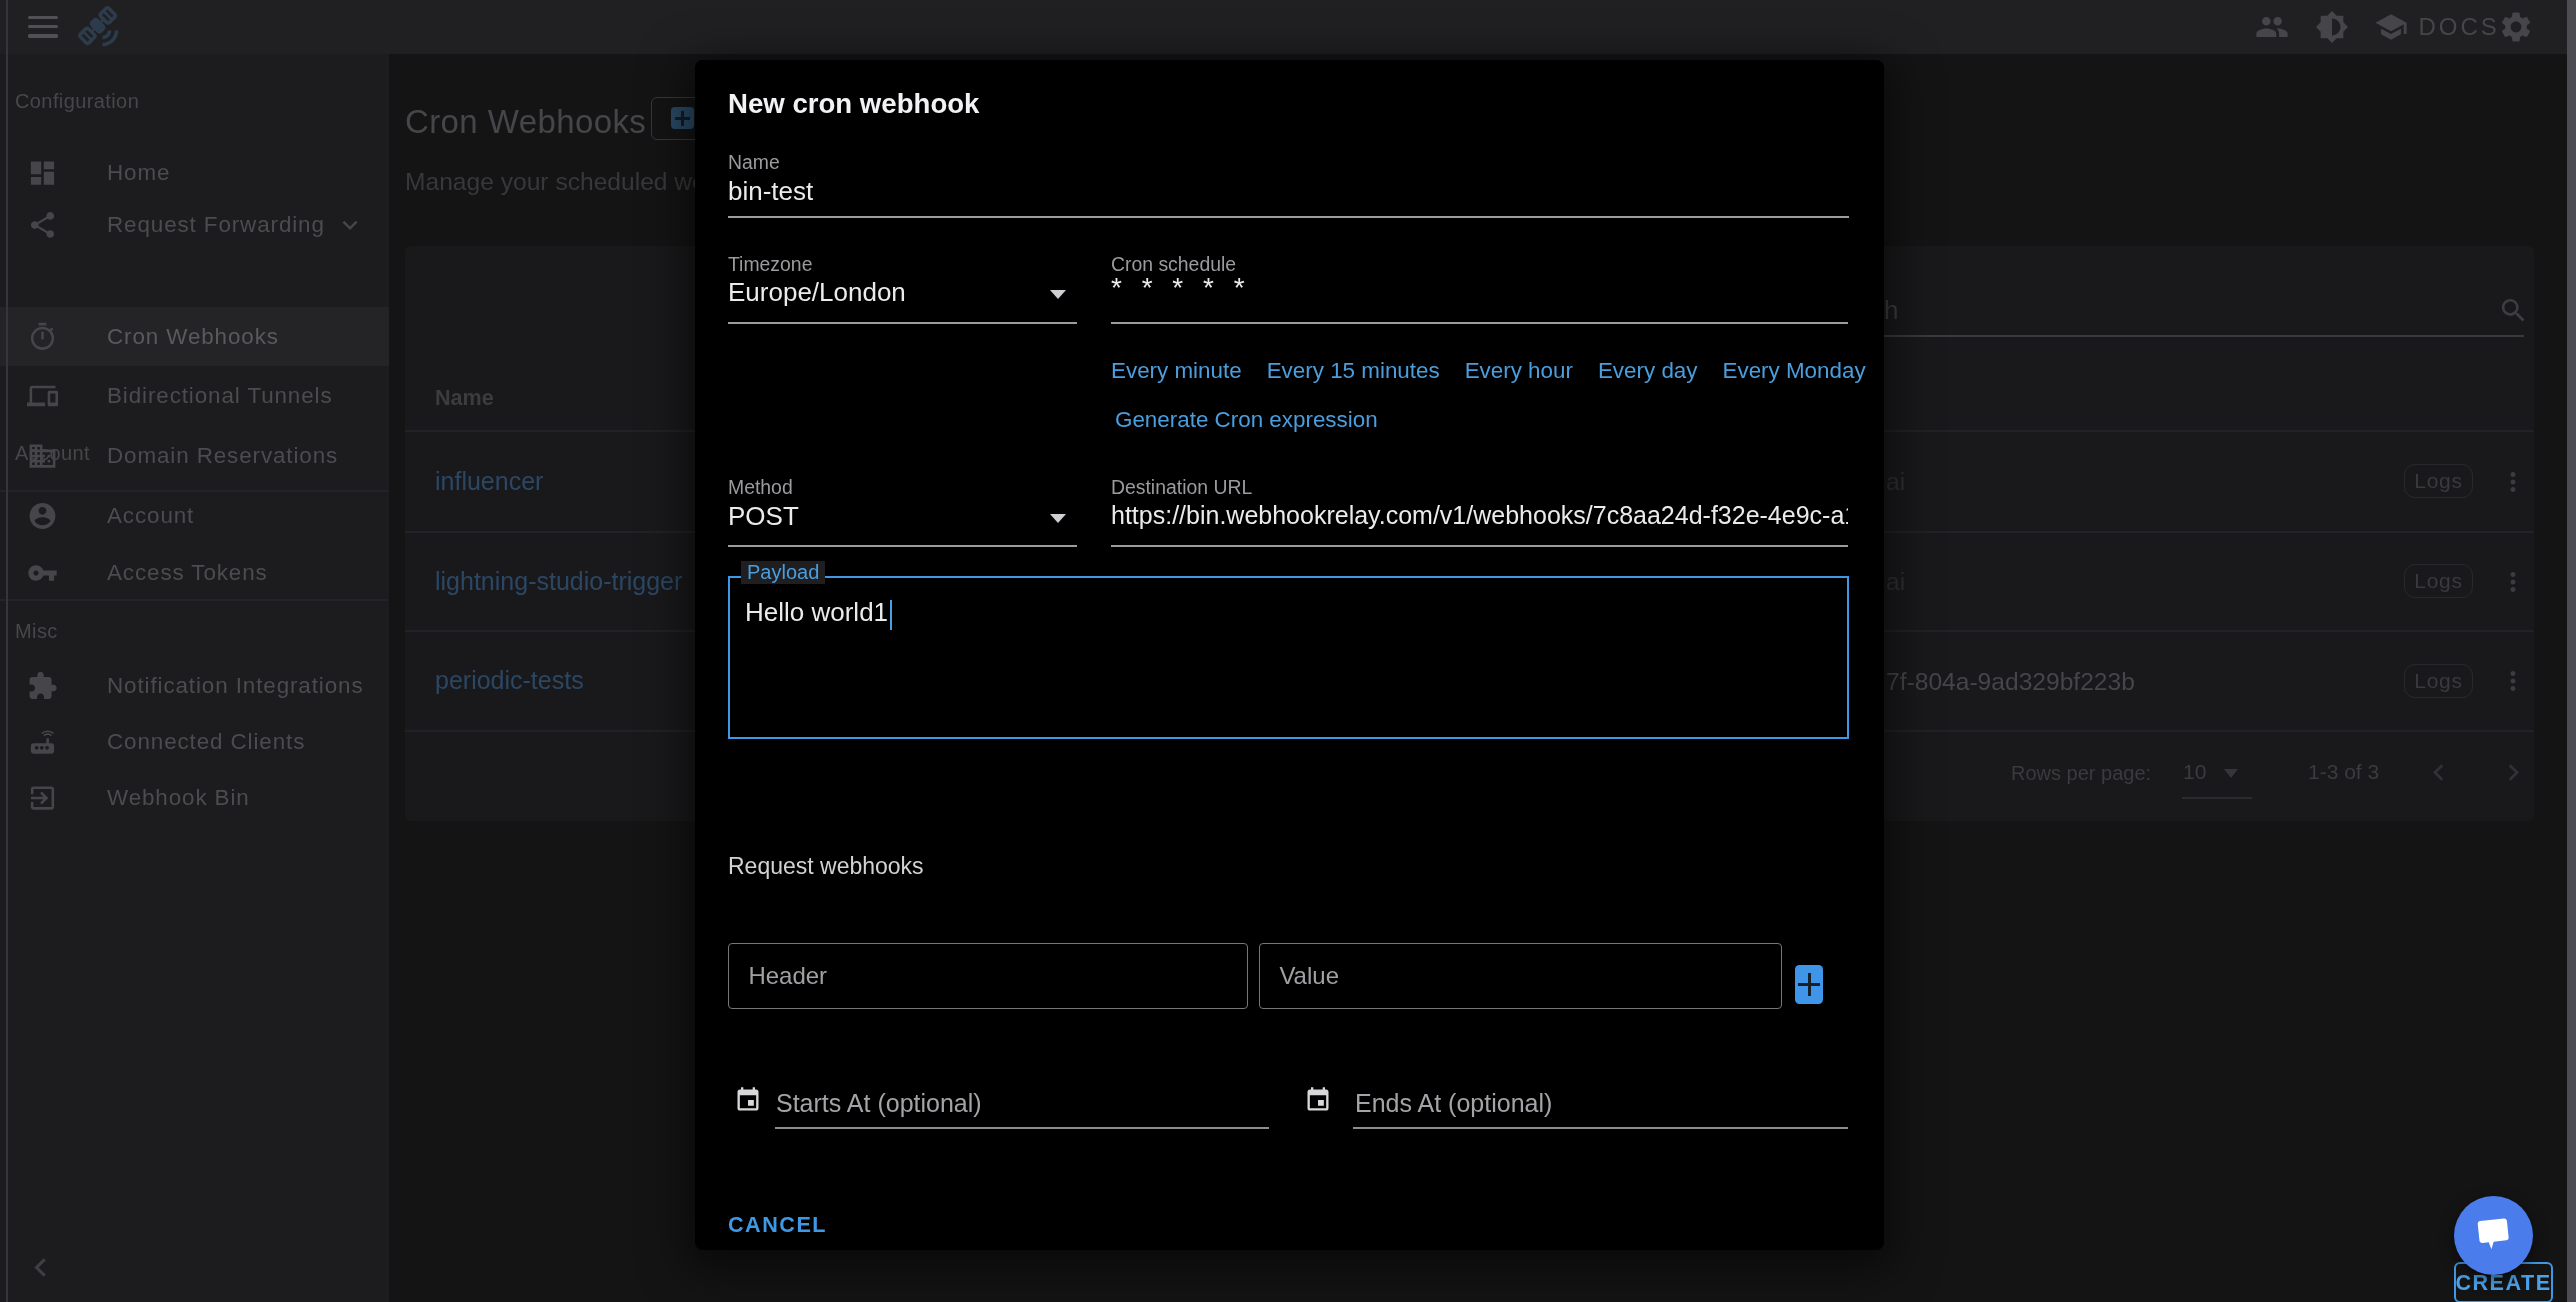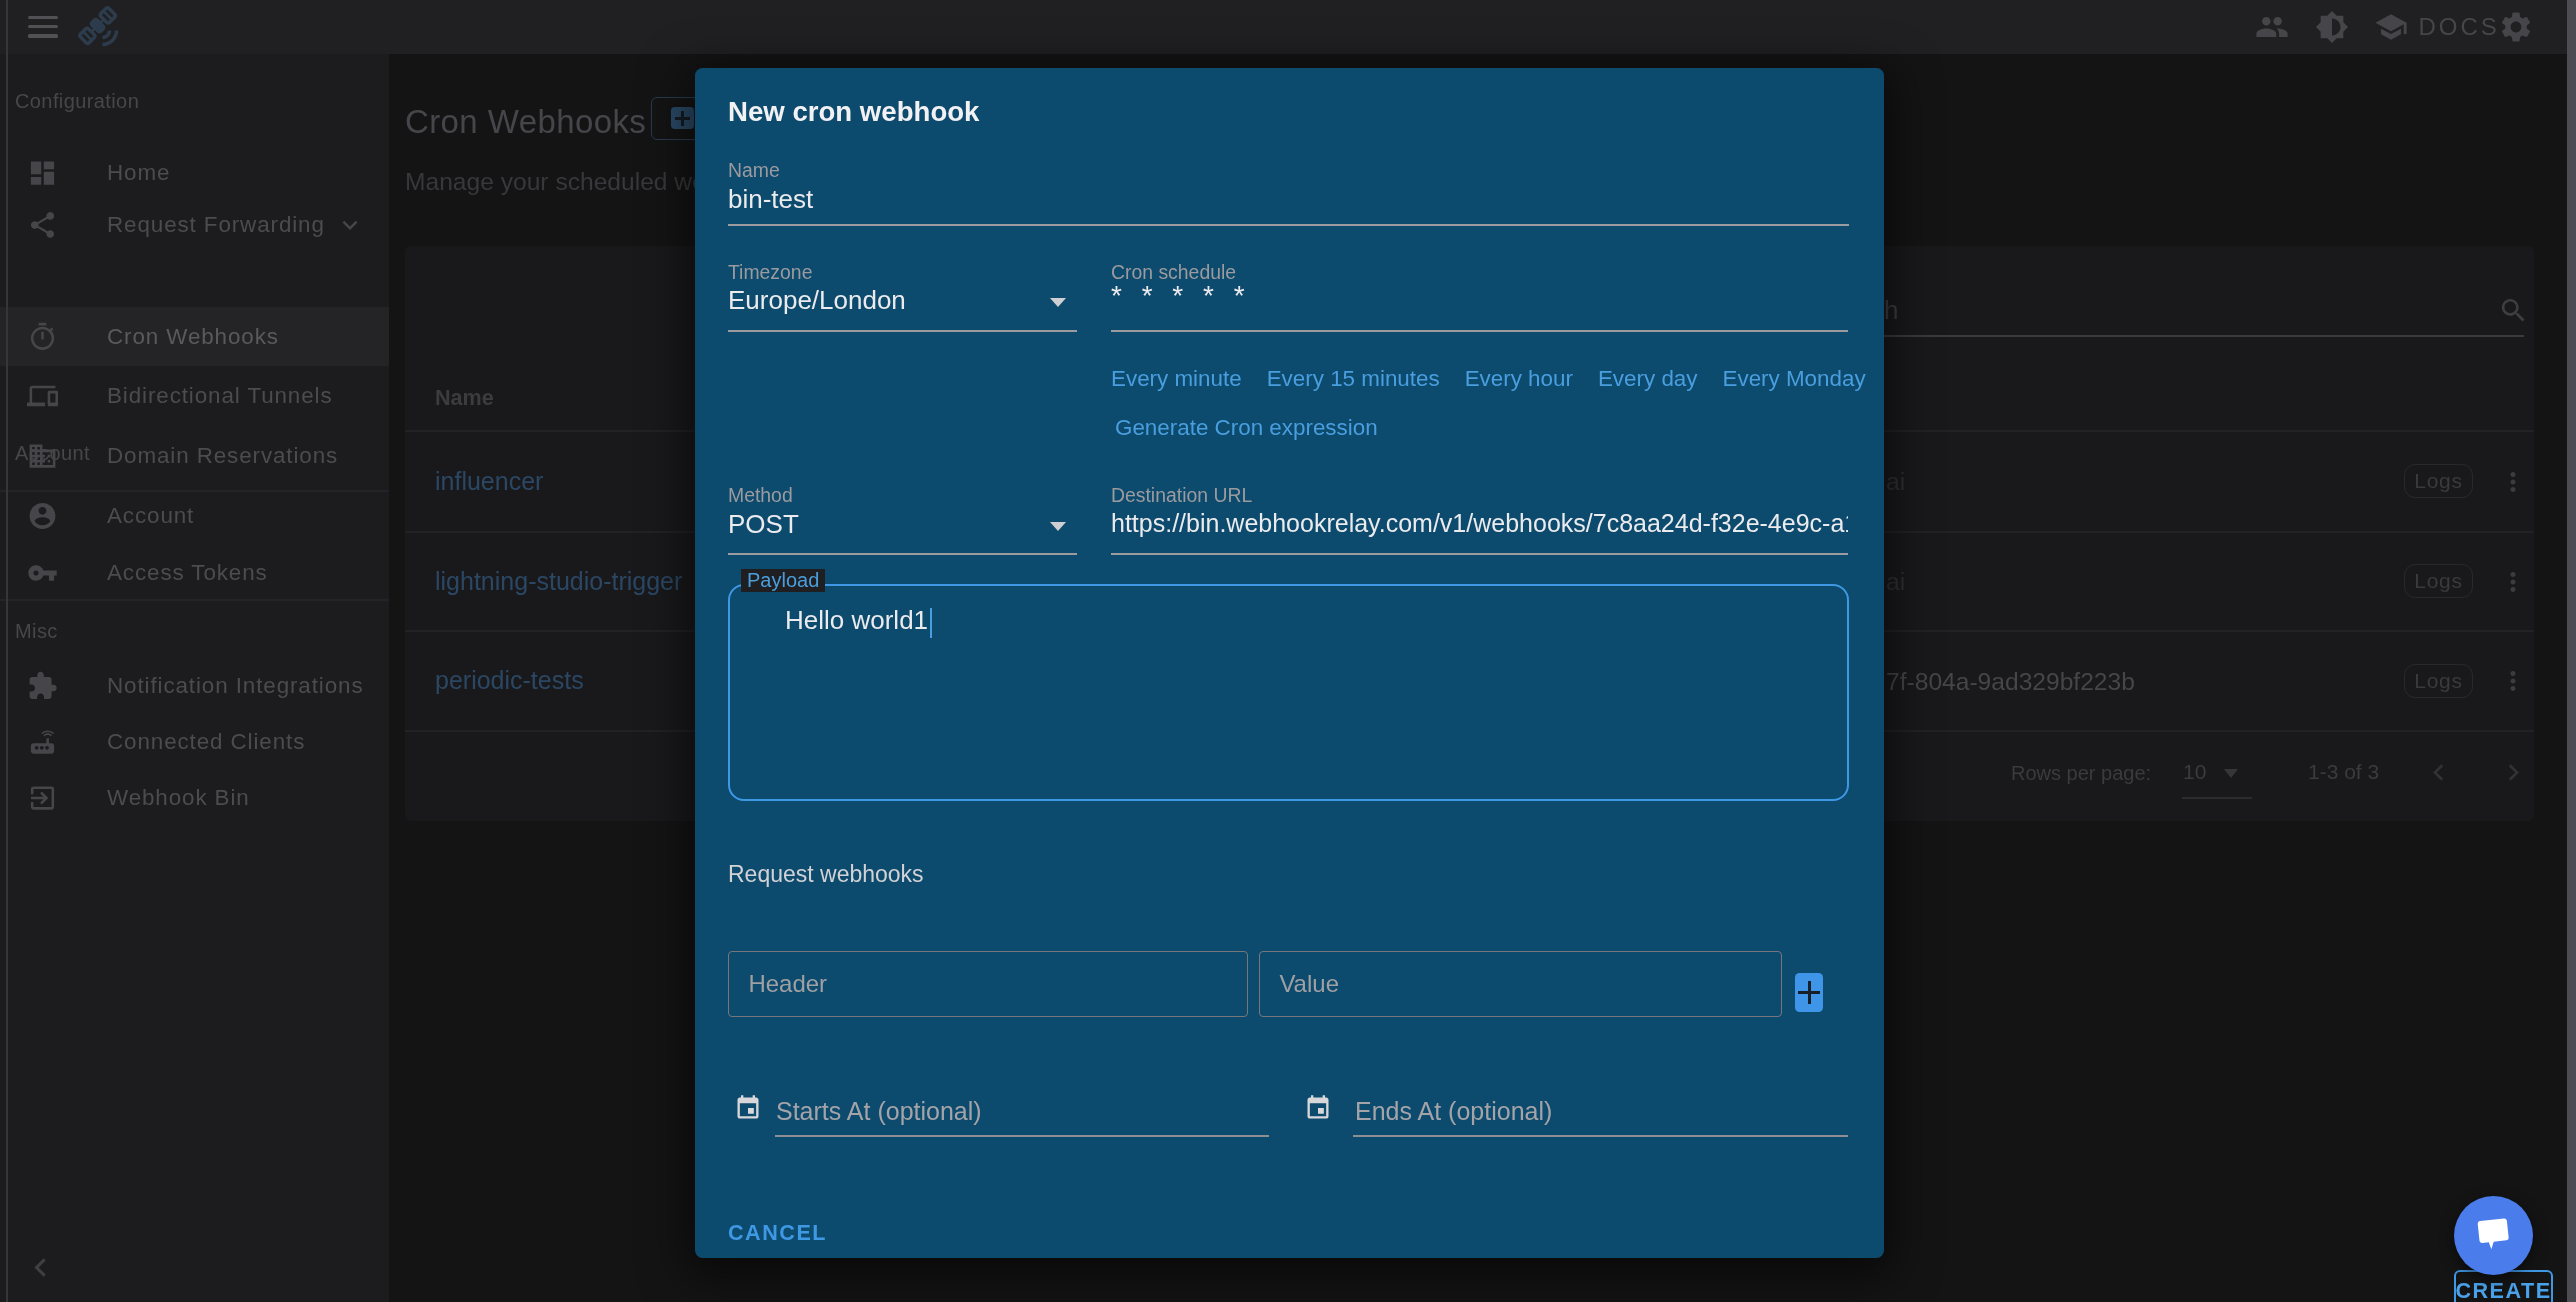--- a/index.html
+++ b/index.html
@@ -31,30 +31,30 @@
   #addbtn .box:before{left:9.7px;top:3.7px;width:3px;height:15px;}
   #addbtn .box:after{left:3.7px;top:9.7px;width:15px;height:3px;}
   #card{left:405px;top:246px;width:2129px;height:575px;background:#19191b;border-radius:6px;}
   .card-div{position:absolute;height:1.5px;background:#222226;left:0;width:2129px;}
   .row-name{font-size:25px;color:#2b4764;}
   .row-frag{font-size:24.6px;}
   .logs-btn{position:absolute;width:69px;height:34px;border:1.5px solid #29292d;border-radius:11px;box-sizing:border-box;
             color:#3a3a3e;font-size:21px;letter-spacing:0.7px;display:flex;align-items:center;justify-content:center;}
   .pag-txt{font-size:21px;color:#3b3b3f;}
   
-  #modal{left:695px;top:68px;width:1189px;height:1190px;background:#0c4a6e;border-radius:7.5px;
+  #modal{left:695px;top:60px;width:1189px;height:1190px;background:#000000;border-radius:7.5px;
          box-shadow:0 10.4px 45px 9px rgba(0,0,0,.55);text-decoration:underline;}
   .m-title{font-size:27.6px;font-weight:600;color:#f2f2f4;}
   .f-label{font-size:19.4px;color:#9b9b9f;}
   .f-value{font-size:26px;color:#ebebed;white-space:nowrap;}
   .f-line{position:absolute;height:1.5px;background:#9c9ca0;}
   .blue-link{font-size:22.4px;color:#4a9ede;cursor:pointer;white-space:nowrap;}
   .dd-arrow{position:absolute;width:0;height:0;border-left:8.2px solid transparent;border-right:8.2px solid transparent;
             border-top:9.7px solid #cfcfd3;}
-  #payloadbox{left:728px;top:575px;width:1121px;height:217px;border:2.2px solid #3f98e4;border-radius:16px;box-sizing:border-box;padding-left:40px;}
+  #payloadbox{left:728px;top:575px;width:1121px;height:163px;border:2.2px solid #3f98e4;border-radius:0;box-sizing:border-box;}
   .outl-input{position:absolute;height:66px;border:1.5px solid #77777b;border-radius:4px;box-sizing:border-box;background:transparent;}
   .outl-input input{width:100%;height:100%;background:transparent;border:none;outline:none;padding:0 19.4px;box-sizing:border-box;
                     font-family:"Liberation Sans","DejaVu Sans",sans-serif;font-size:24px;color:#e8e8ea;}
   .outl-input input::placeholder{color:#9fa0a4;opacity:1;}
   #plusbtn{left:1796px;top:965px;width:28px;height:39px;background:#3f96e8;border-radius:4.5px;}
   #plusbtn:before,#plusbtn:after{content:"";position:absolute;background:#16202b;}
   #plusbtn:before{left:12.7px;top:8.2px;width:3px;height:22.4px;}
   #plusbtn:after{left:3px;top:18px;width:22.4px;height:3px;}
   .date-lbl{font-size:25px;color:#a4a4a8;}
   .btn-text{font-size:21.6px;font-weight:bold;letter-spacing:1.5px;color:#3f98e4;}

